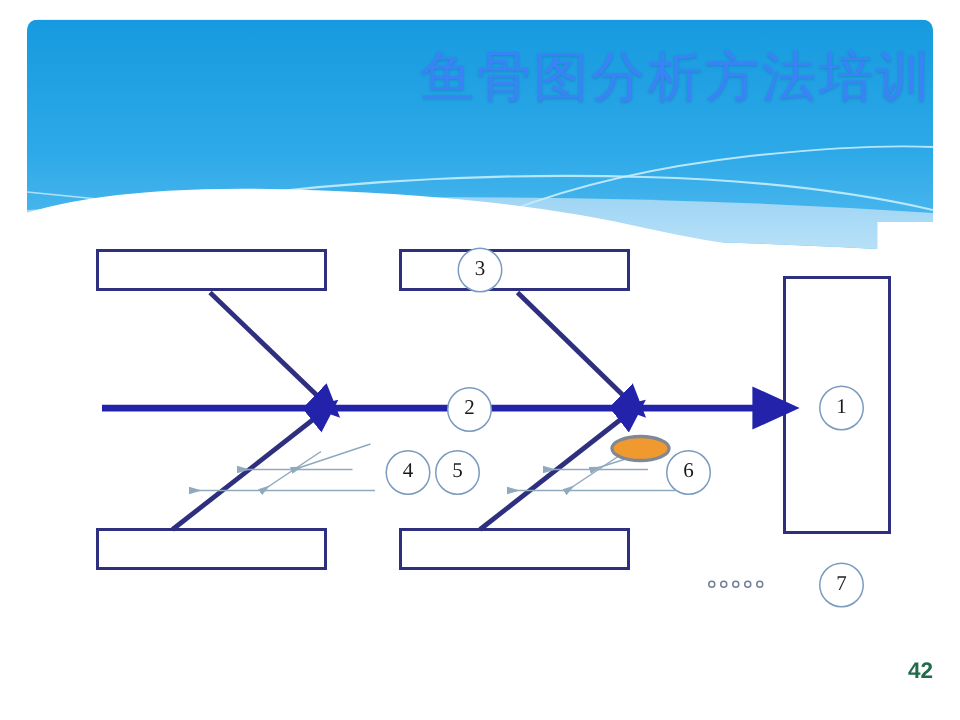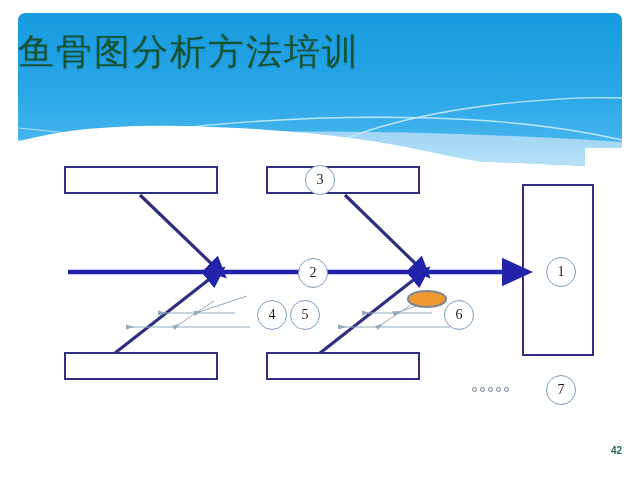--- a/index.html
+++ b/index.html
@@ -26,22 +26,22 @@
     position: absolute;
     left: 0; top: 0;
     width: 640px; height: 200px;
     pointer-events: none;
   }
   #banner-title {
     position: absolute;
     left: 18px;
     top: 30px;
     width: 604px;
-    text-align: left;
-    color: #14532d;
+    text-align: right;
+    color: #3b82f6;
     font-size: 36px;
     font-family: "DejaVu Sans", "Liberation Sans", sans-serif;
     letter-spacing: 2px;
     line-height: 1.2;
     text-shadow: 0 1px 2px rgba(0,60,120,0.25);
     white-space: nowrap;
   }
 
   
   #diagram {
@@ -76,21 +76,21 @@
     border-radius: 50%;
     border: 1px solid #6f7f95;
     background: #ffffff;
     box-sizing: border-box;
   }
 
   #page-number {
     position: absolute;
     right: 18px;
     bottom: 24px;
-    font-size: 10px;
+    font-size: 15px;
     font-weight: bold;
     color: #1f6b4a;
     font-family: "Liberation Sans", sans-serif;
   }
 </style>
 </head>
 <body>
 
 <div id="slide">
 

